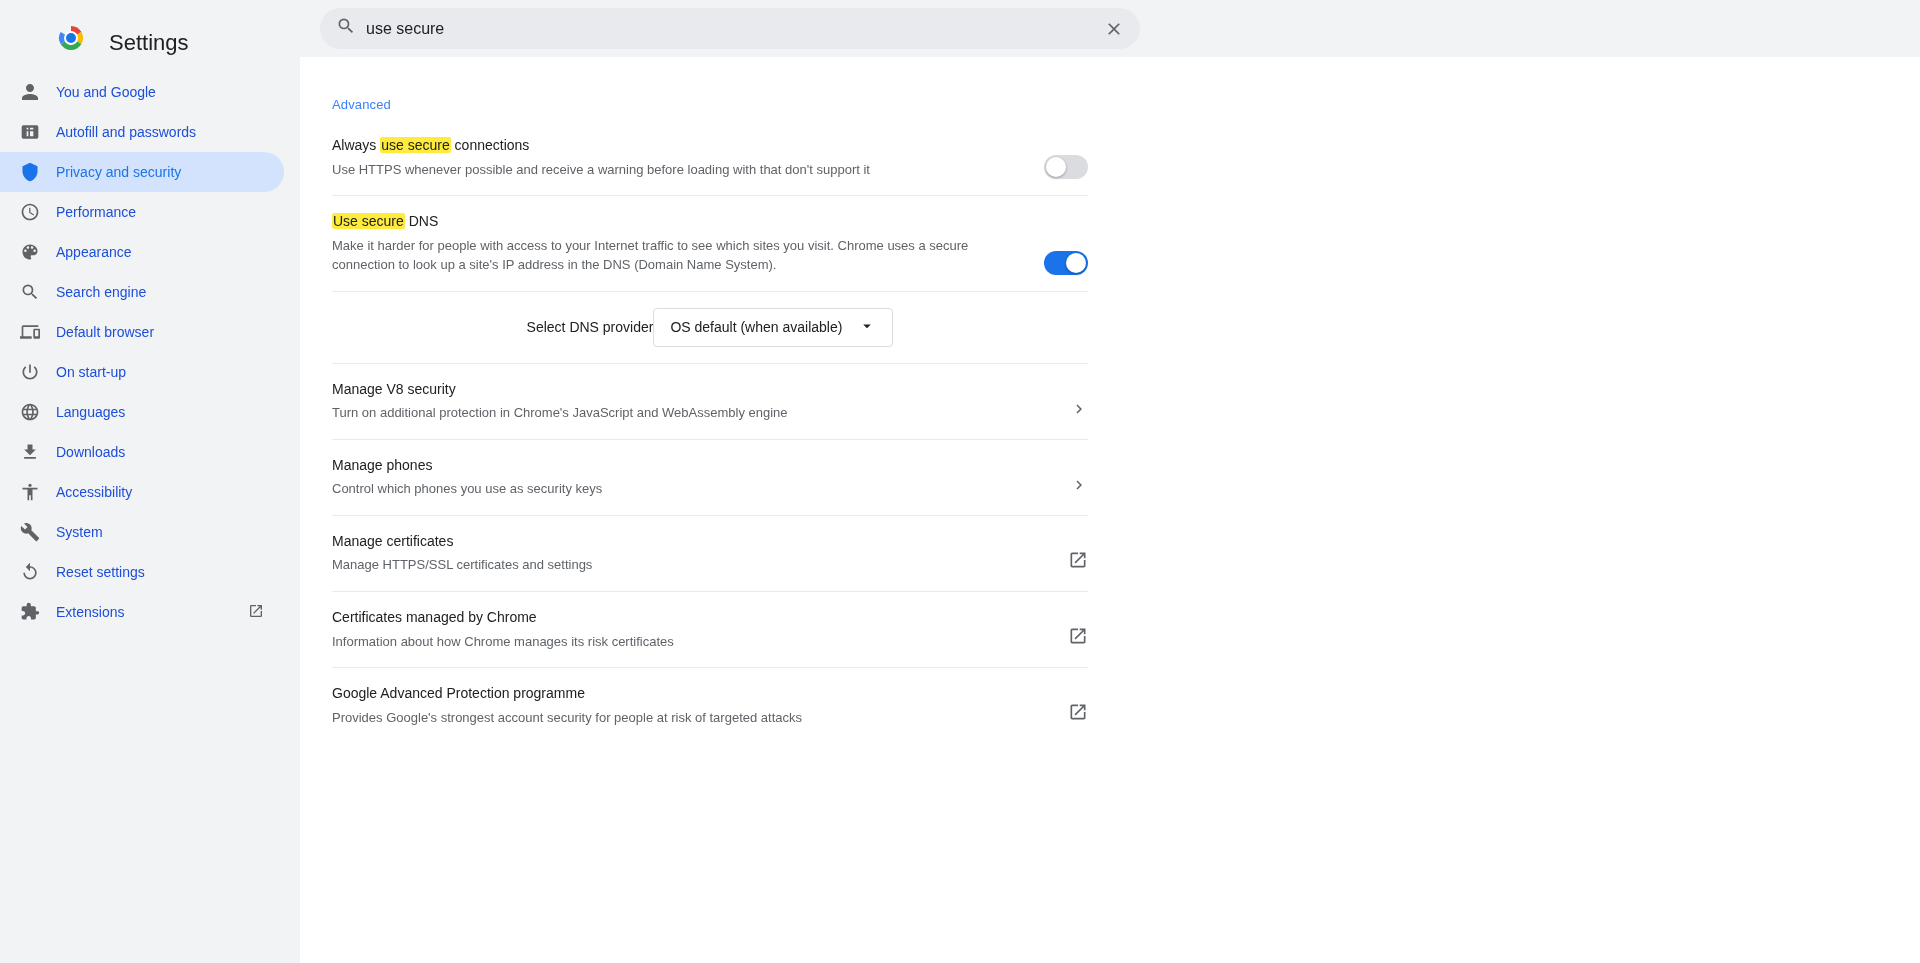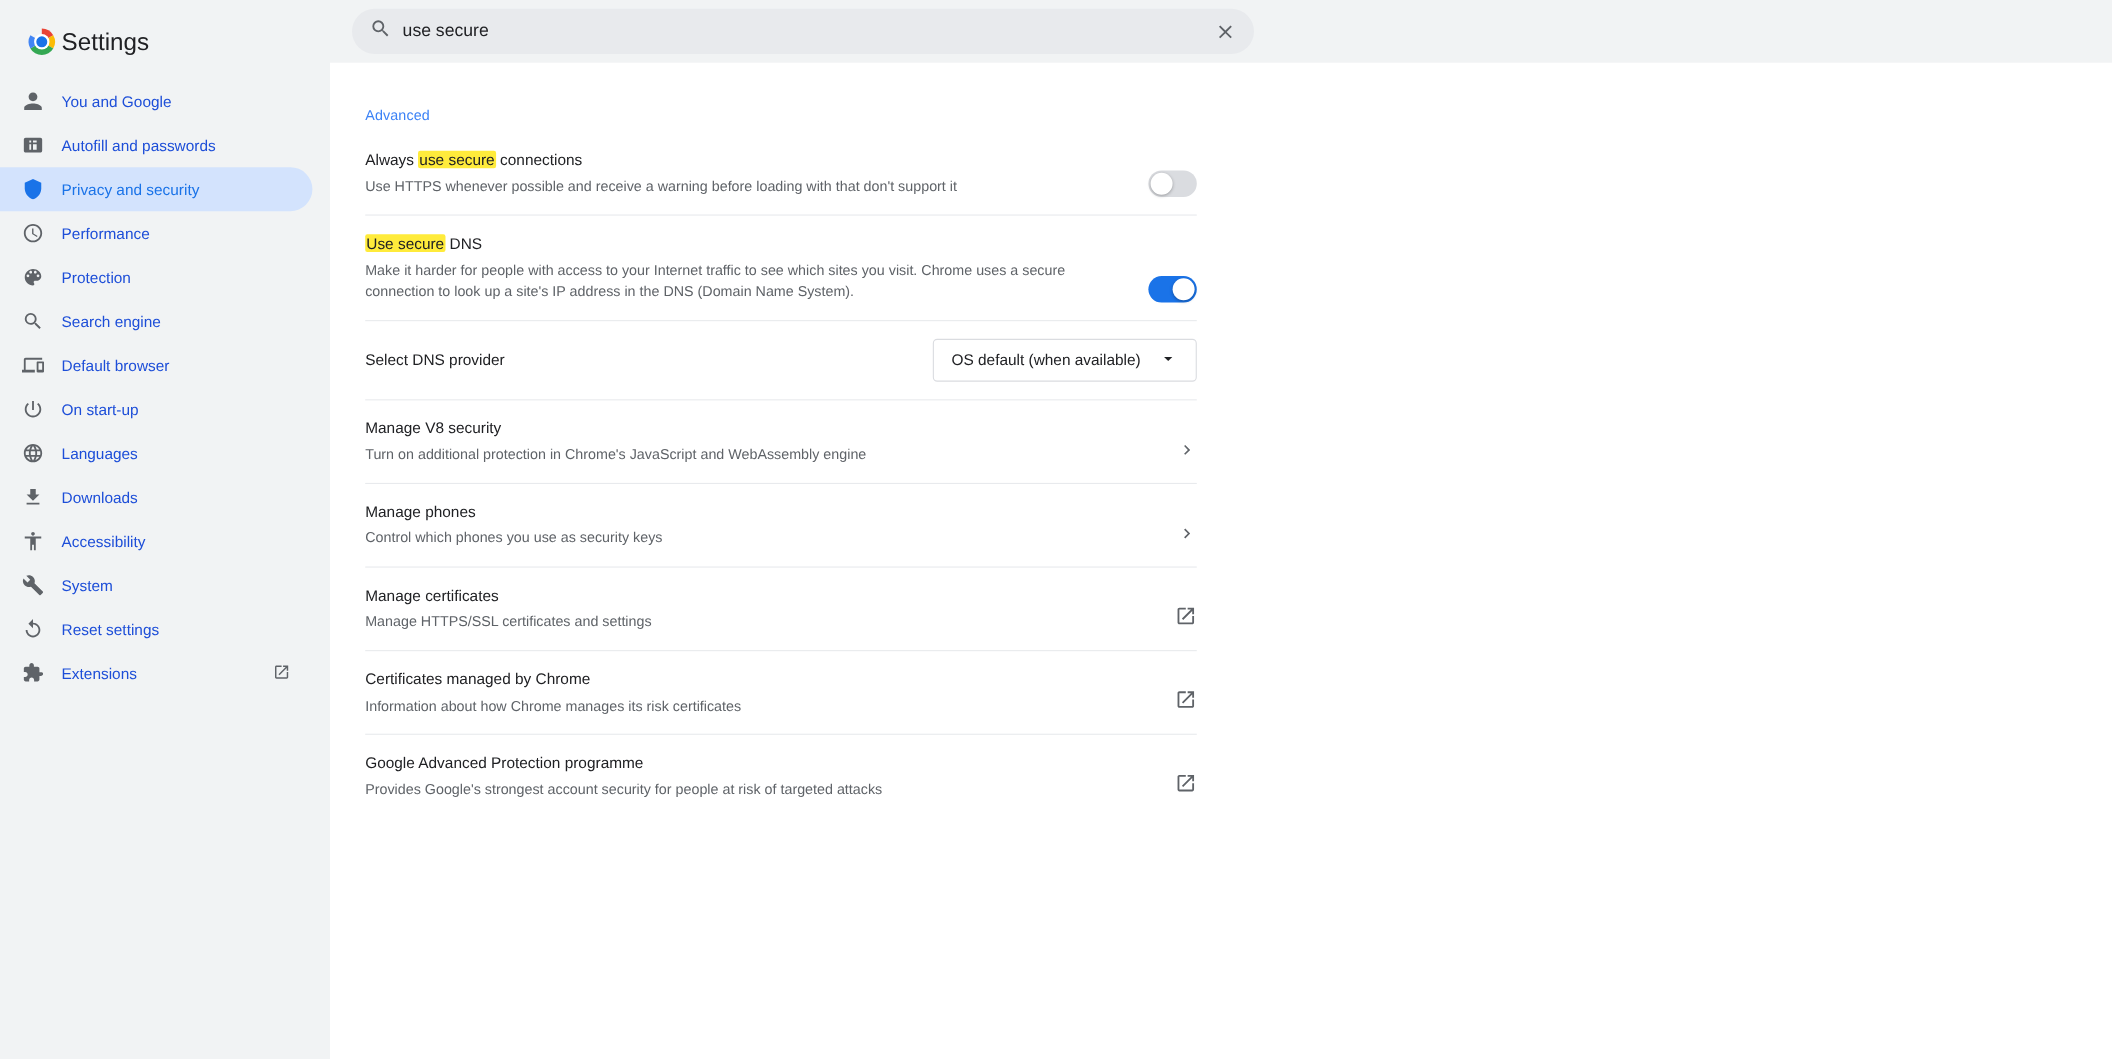--- a/index.html
+++ b/index.html
@@ -13,23 +13,24 @@
       overflow-y: auto;
       padding-top: 10px;
       flex-shrink: 0;
       position: relative;
     }
     #sidebar::-webkit-scrollbar { width: 6px; }
     #sidebar::-webkit-scrollbar-thumb { background: #ccc; border-radius: 3px; }
 
     .sidebar-header {
       display: flex;
-      align-items: center;
-      gap: 0;
+      align-items: flex-end;
+      gap: 20px;
       padding: 10px 20px 16px 20px;
+      margin-left: 33px;
     }
     .chrome-logo {
       width: 36px;
       height: 36px;
     }
     .settings-title {
       font-size: 22px;
       font-weight: 400;
       color: #202124;
     }
@@ -211,21 +212,21 @@
       top: 2px;
       left: 22px;
       box-shadow: 0 1px 3px rgba(0,0,0,0.3);
       transition: 0.2s;
     }
 
     
     .dns-row {
       display: flex;
       align-items: center;
-      justify-content: space-between;
+      justify-content: center;
       padding: 16px 0;
       border-bottom: 1px solid #e8eaed;
     }
     .dns-label {
       font-size: 14px;
       color: #202124;
     }
     .dns-select {
       display: flex;
       align-items: center;
@@ -323,21 +324,21 @@
       </span>
       <span class="nav-label">Performance</span>
     </div>
 
     <div class="nav-item">
       <span class="nav-icon">
         <svg width="20" height="20" viewBox="0 0 24 24" fill="currentColor">
             <path d="M12 3c-4.97 0-9 4.03-9 9s4.03 9 9 9c.83 0 1.5-.67 1.5-1.5 0-.39-.15-.74-.39-1.01-.23-.26-.38-.61-.38-.99 0-.83.67-1.5 1.5-1.5H16c2.76 0 5-2.24 5-5 0-4.42-4.03-8-9-8zm-5.5 9c-.83 0-1.5-.67-1.5-1.5S5.67 9 6.5 9 8 9.67 8 10.5 7.33 12 6.5 12zm3-4C8.67 8 8 7.33 8 6.5S8.67 5 9.5 5s1.5.67 1.5 1.5S10.33 8 9.5 8zm5 0c-.83 0-1.5-.67-1.5-1.5S13.67 5 14.5 5s1.5.67 1.5 1.5S15.33 8 14.5 8zm3 4c-.83 0-1.5-.67-1.5-1.5S16.67 9 17.5 9s1.5.67 1.5 1.5-.67 1.5-1.5 1.5z"></path>
           </svg>
       </span>
-      <span class="nav-label">Protection</span>
+      <span class="nav-label">Appearance</span>
     </div>
 
     <div class="nav-item">
       <span class="nav-icon">
         <svg width="20" height="20" viewBox="0 0 24 24" fill="currentColor">
             <path d="M15.5 14h-.79l-.28-.27A6.471 6.471 0 0 0 16 9.5 6.5 6.5 0 1 0 9.5 16c1.61 0 3.09-.59 4.23-1.57l.27.28v.79l5 4.99L20.49 19l-4.99-5zm-6 0C7.01 14 5 11.99 5 9.5S7.01 5 9.5 5 14 7.01 14 9.5 11.99 14 9.5 14z"></path>
           </svg>
       </span>
       <span class="nav-label">Search engine</span>
     </div>

